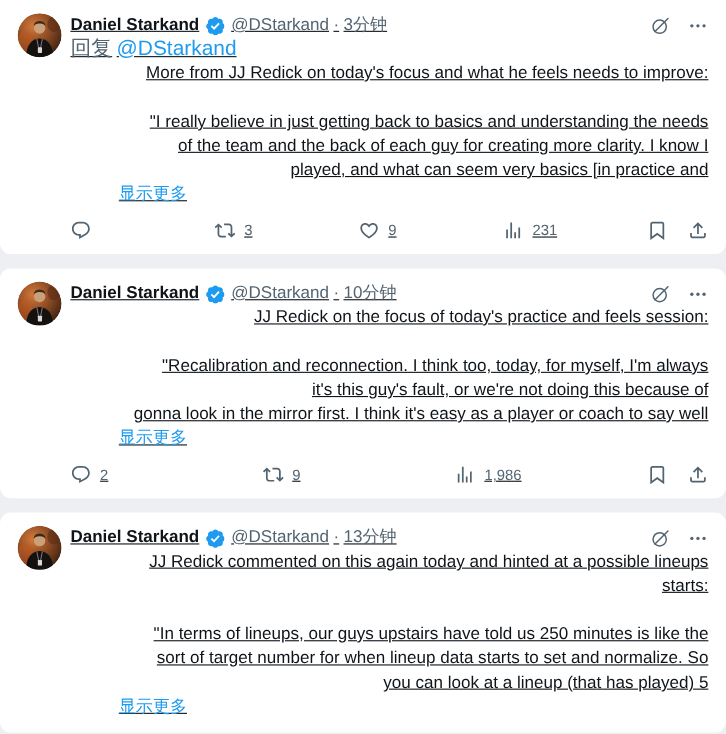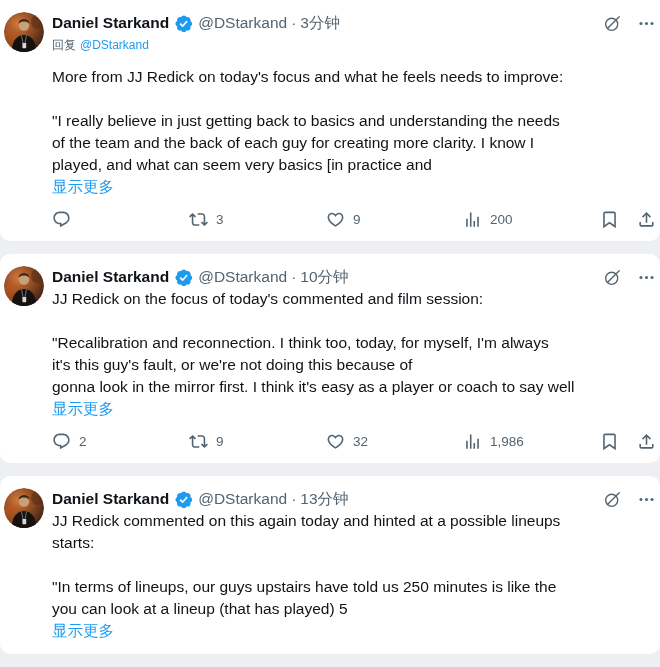--- a/index.html
+++ b/index.html
@@ -7,41 +7,42 @@
     width: 660px; height: 667px; overflow: hidden;
     background: #edeff2;
     font-family: "Liberation Sans", "DejaVu Sans", sans-serif;
     color: #0f1419;
   }
   .feed { width: 660px; }
   .card {
     background: #ffffff;
     border-radius: 10px;
     margin-bottom: 13px;
-    padding: 12px 4px;
+    padding: 12px 16px;
     box-sizing: border-box;
+    text-decoration: underline;
   }
   .card:first-child { border-top-left-radius: 0; border-top-right-radius: 0; }
   .card:last-child { margin-bottom: 0; }
   .row { display: flex; gap: 8px; }
   .avatar-svg { width: 40px; height: 40px; border-radius: 50%; display: block; flex: none; }
   .content { flex: 1; min-width: 0; }
   .header-row { display: flex; align-items: center; gap: 4px; line-height: 22px; font-size: 15.5px; white-space: nowrap; }
   .name { font-weight: 700; color: #0f1419; }
   .badge { width: 18px; height: 18px; color: #1d9bf0; flex: none; margin-left: 1px; }
   .badge svg { width: 18px; height: 18px; display: block; fill: currentColor; }
   .meta { color: #536471; font-weight: 400; }
   .handle { margin-left: 2px; }
   .header-icons { margin-left: auto; display: flex; align-items: center; gap: 15px; color: #536471; }
   .header-icons svg { width: 19px; height: 19px; display: block; fill: currentColor; }
-  .reply-line { font-size: 12px; line-height: 22px; margin-bottom: 10px; white-space: nowrap; }
-  .link { color: #1d9bf0; text-decoration: none; cursor: pointer; }
+  .reply-line { font-size: 19px; line-height: 22px; margin-bottom: 0; white-space: nowrap; }
+  .link { color: #1d9bf0; text-decoration: none; cursor: pointer; margin-left: 44px; }
   .reply-line .link { margin-left: 4px; }
   .body { font-size: 15.5px; line-height: 22px; color: #0f1419; }
-  .line { display: block; white-space: nowrap; min-height: 22px; }
+  .line { display: block; white-space: nowrap; min-height: 22px; text-align: right; }
   .show-more { display: block; line-height: 22px; font-size: 15.5px; }
   .actions { display: flex; align-items: center; margin-top: 12px; color: #536471; }
   .action { flex: 1 1 0; display: flex; align-items: center; gap: 8px; cursor: pointer; }
   .action svg { width: 19px; height: 19px; display: block; fill: currentColor; }
   .count { font-size: 13.5px; color: #536471; line-height: 19px; }
   .action-right { display: flex; align-items: center; gap: 18px; }
   .action-right .ab { cursor: pointer; display: block; }
   .action-right svg { width: 19px; height: 19px; display: block; fill: currentColor; }
   .defs-hidden { position: absolute; width: 0; height: 0; overflow: hidden; }
 </style>
@@ -140,21 +141,21 @@
           <div class="action">
             <svg viewBox="0 0 24 24">
                 <use href="#ic-like"></use>
               </svg>
             <span class="count">9</span>
           </div>
           <div class="action">
             <svg viewBox="0 0 24 24">
                 <use href="#ic-views"></use>
               </svg>
-            <span class="count">200</span>
+            <span class="count">231</span>
           </div>
           <div class="action-right">
             <span class="ab">
                 <svg viewBox="0 0 24 24">
                   <use href="#ic-bookmark"></use>
                 </svg>
               </span>
             <span class="ab">
                 <svg viewBox="0 0 24 24">
                   <use href="#ic-share"></use>
@@ -187,45 +188,39 @@
           <span class="header-icons">
             <svg viewBox="0 0 24 24">
                 <use href="#ic-grok"></use>
               </svg>
             <svg viewBox="0 0 24 24">
                 <use href="#ic-more"></use>
               </svg>
           </span>
         </div>
         <div class="body">
-          <span class="line">JJ Redick on the focus of today's commented and film session:</span>
+          <span class="line">JJ Redick on the focus of today's practice and feels session:</span>
           <span class="line"></span>
           <span class="line">"Recalibration and reconnection. I think too, today, for myself, I'm always</span>
           <span class="line">it's this guy's fault, or we're not doing this because of</span>
           <span class="line">gonna look in the mirror first. I think it's easy as a player or coach to say well</span>
           <a class="link show-more">显示更多</a>
         </div>
         <div class="actions">
           <div class="action">
             <svg viewBox="0 0 24 24">
                 <use href="#ic-reply"></use>
               </svg>
             <span class="count">2</span>
           </div>
           <div class="action">
             <svg viewBox="0 0 24 24">
                 <use href="#ic-repost"></use>
               </svg>
             <span class="count">9</span>
-          </div>
-          <div class="action">
-            <svg viewBox="0 0 24 24">
-                <use href="#ic-like"></use>
-              </svg>
-            <span class="count">32</span>
           </div>
           <div class="action">
             <svg viewBox="0 0 24 24">
                 <use href="#ic-views"></use>
               </svg>
             <span class="count">1,986</span>
           </div>
           <div class="action-right">
             <span class="ab">
                 <svg viewBox="0 0 24 24">
@@ -268,20 +263,21 @@
             <svg viewBox="0 0 24 24">
                 <use href="#ic-more"></use>
               </svg>
           </span>
         </div>
         <div class="body">
           <span class="line">JJ Redick commented on this again today and hinted at a possible lineups</span>
           <span class="line">starts:</span>
           <span class="line"></span>
           <span class="line">"In terms of lineups, our guys upstairs have told us 250 minutes is like the</span>
+          <span class="line">sort of target number for when lineup data starts to set and normalize. So</span>
           <span class="line">you can look at a lineup (that has played) 5</span>
           <a class="link show-more">显示更多</a>
         </div>
       </div>
     </div>
   </article>
 
 </main>
 
 </body></html>

